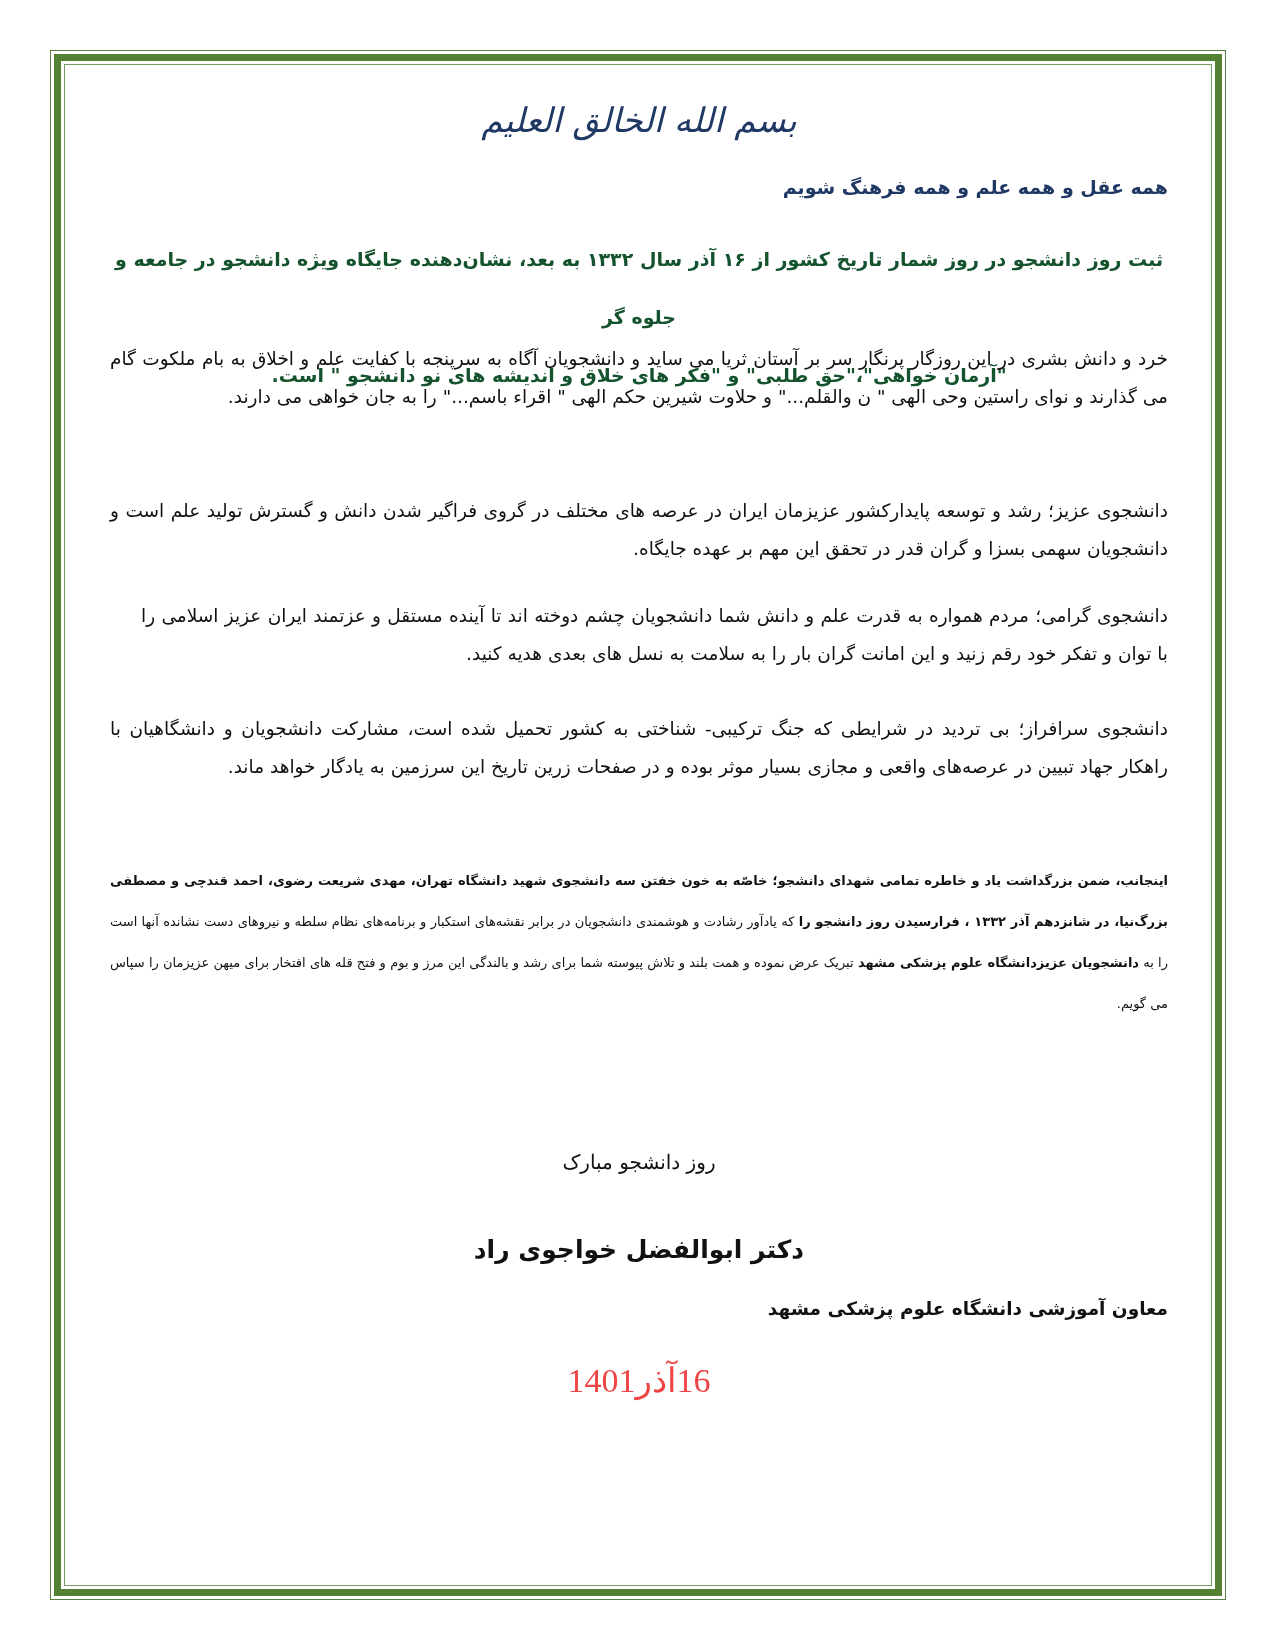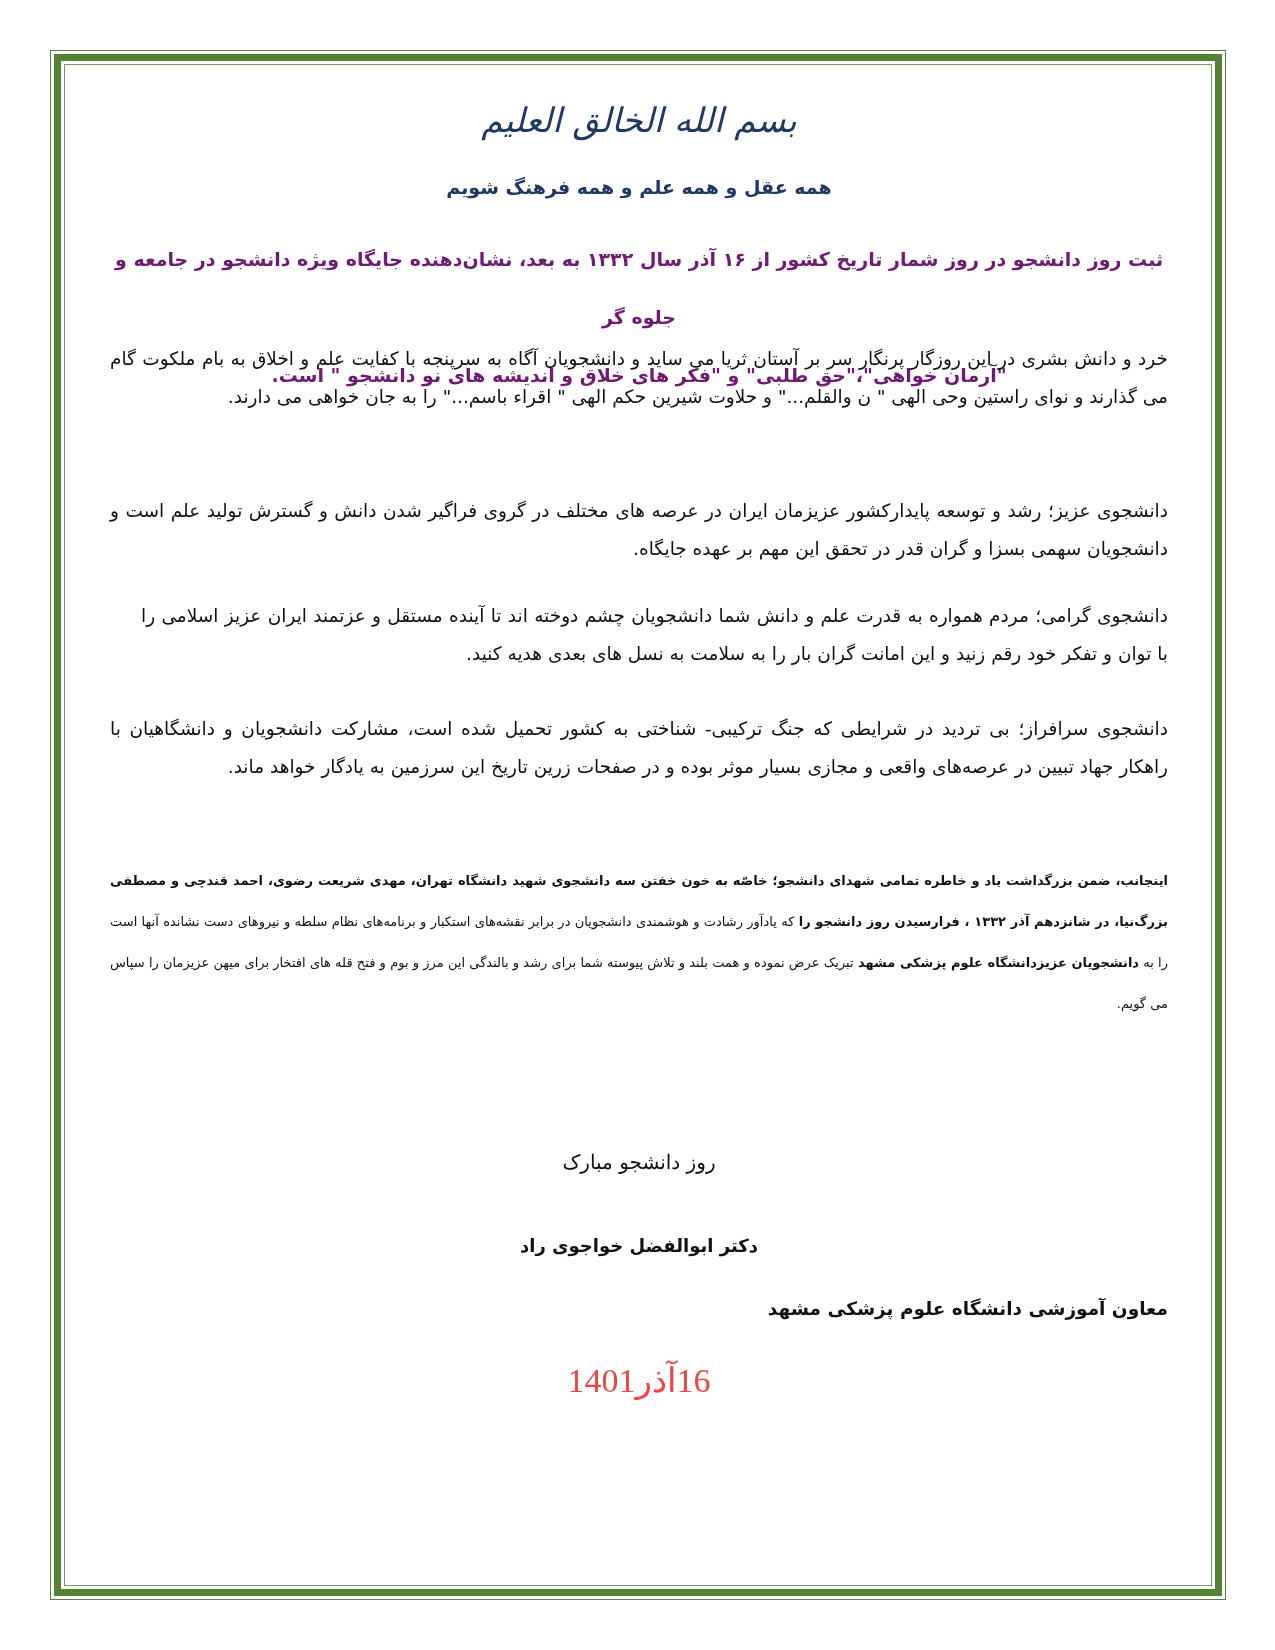--- a/index.html
+++ b/index.html
@@ -16,44 +16,44 @@
     position: absolute; left: 13px; top: 13px; right: 13px; bottom: 13px;
     border: 1px solid #7a9a63;
   }
   .page { position: absolute; left: 110px; top: 70px; width: 1058px; direction: rtl; }
   .bismillah {
     position: absolute; top: 30px; left: 0; right: 0; text-align: center;
     font-family: "DejaVu Serif", serif; font-style: italic; font-weight: normal;
     font-size: 34px; color: #1f3864;
   }
   .motto {
-    position: absolute; top: 106px; left: 0; right: 0; text-align: center;
+    position: absolute; top: 106px; left: 0; right: 0; text-align: right;
     font-weight: bold; font-size: 19px; color: #1f3864;
   }
   .headline {
     position: absolute; top: 160px; left: 0; right: 0; text-align: center;
-    font-weight: bold; font-size: 19px; line-height: 58px; color: #701a75;
+    font-weight: bold; font-size: 19px; line-height: 58px; color: #14532d;
   }
   .body-text {
     position: absolute; left: 0; right: 0; text-align: justify;
     font-size: 18.5px; line-height: 38px; color: #111;
   }
   .p1 { top: 270px; }
   .p2 { top: 422px; }
   .p3 { top: 527px; margin-left: 31px; }
   .p4 { top: 640px; }
   .p5 { top: 790px; font-size: 13px; line-height: 41px; }
   .b { font-weight: bold; }
   .greeting {
     position: absolute; top: 1080px; left: 0; right: 0; text-align: center;
     font-family: "DejaVu Serif", serif; font-size: 20px; color: #111;
   }
   .signer {
     position: absolute; top: 1165px; left: 0; right: 0; text-align: center;
-    font-weight: bold; font-size: 18px; color: #111;
+    font-weight: bold; font-size: 25px; color: #111;
   }
   .role {
     position: absolute; top: 1228px; left: 0; right: 0; 
     font-weight: bold; font-size: 18.5px; color: #111;
   }
   .date {
     position: absolute; top: 1290px; left: 0; right: 0; text-align: center;
     font-family: "Liberation Serif", serif; font-size: 34px; color: #ef4444;
   }
 </style>

